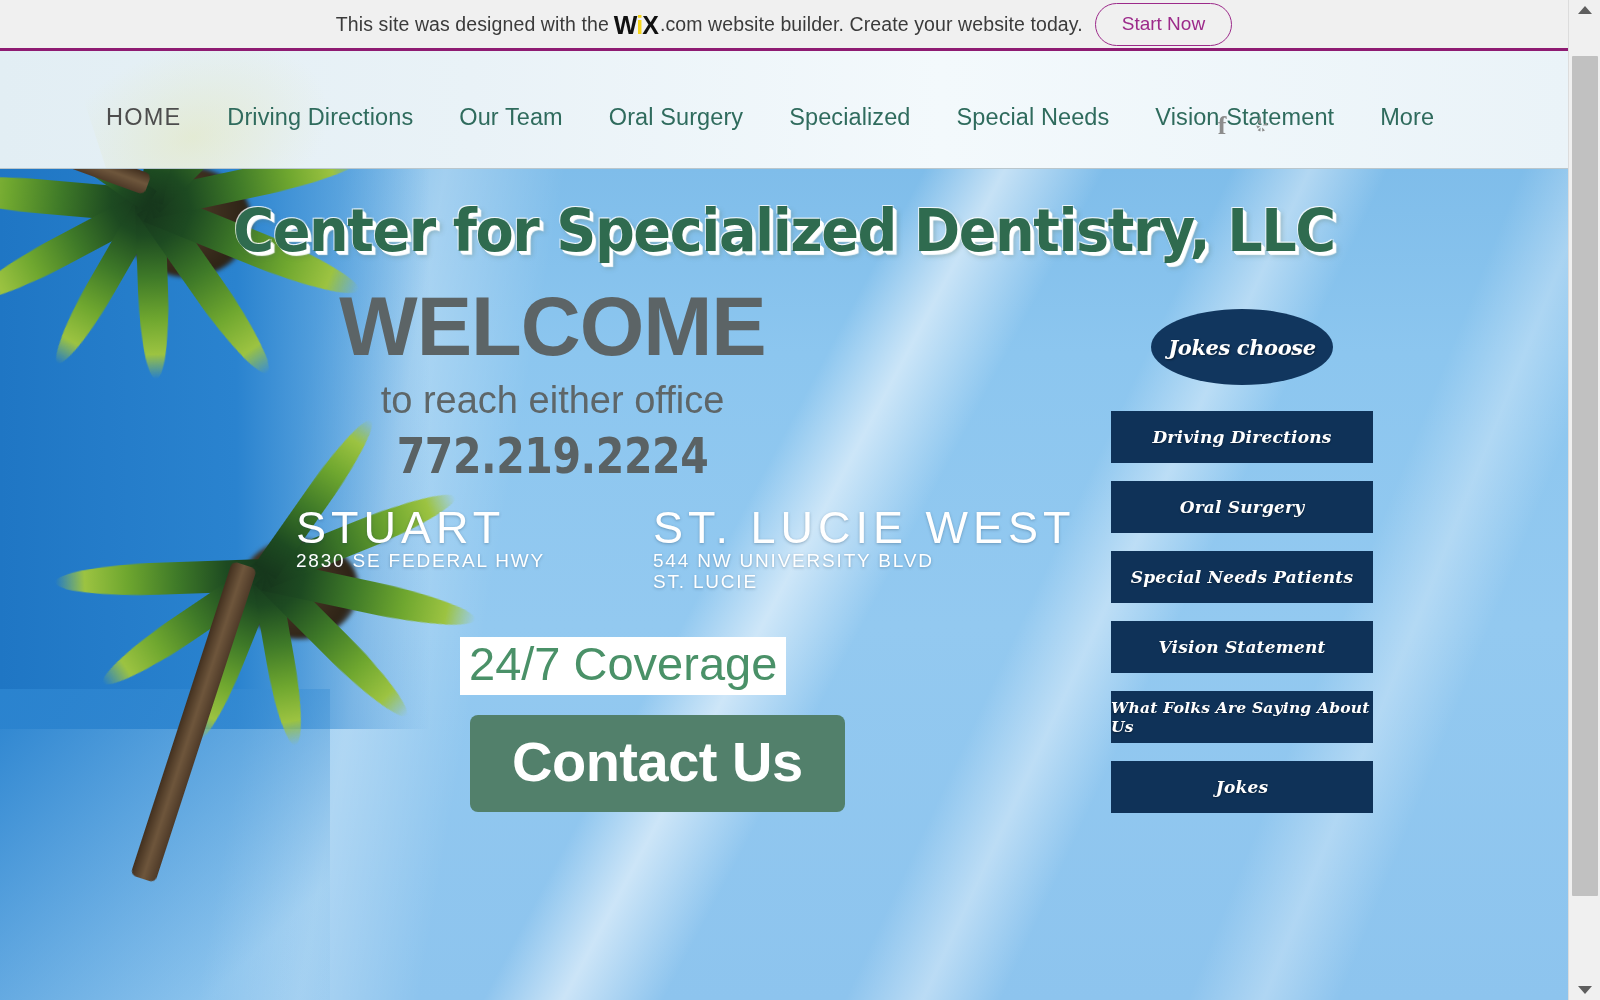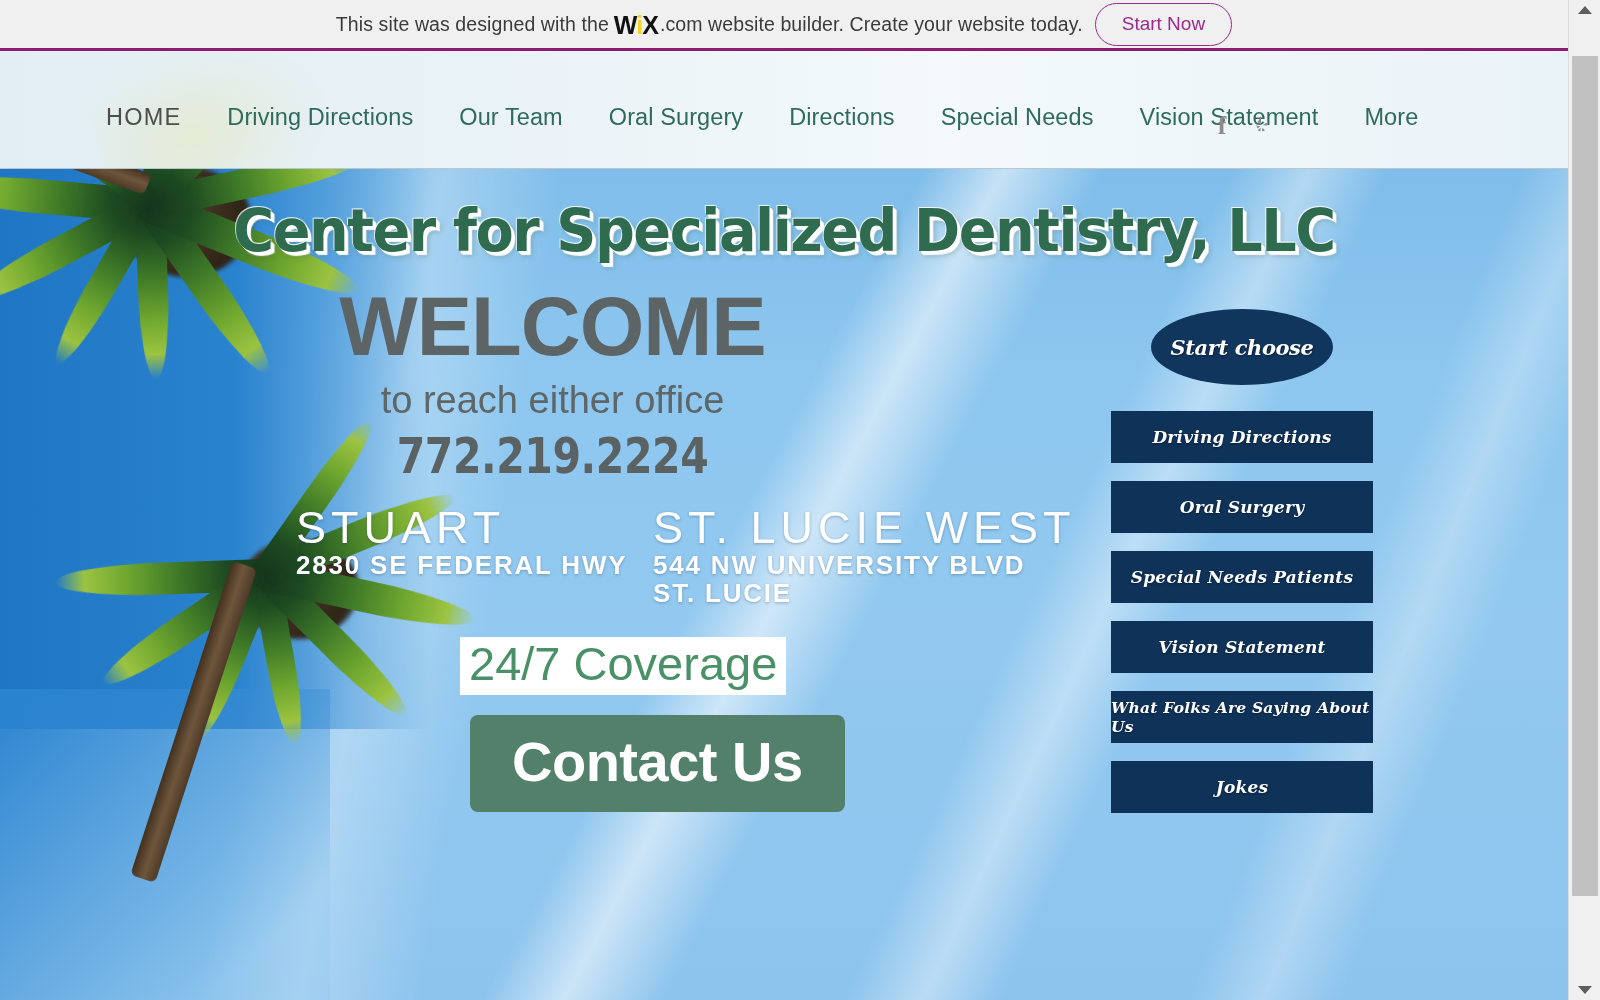--- a/index.html
+++ b/index.html
@@ -183,21 +183,21 @@
     position:absolute; left:653px; top:335px; width:470px;
     color:#ffffff; text-align:left;
     font-family:"Liberation Sans", sans-serif;
   }
   .addr-city{
     font-size:45px; font-weight:400; letter-spacing:5px;
     line-height:1.05; white-space:nowrap;
     text-shadow:0 1px 3px rgba(30,60,90,0.35);
   }
   .addr-line{
-    font-size:26px; font-weight:700; letter-spacing:1.8px;
+    font-size:19px; font-weight:400; letter-spacing:1.8px;
     line-height:1.08; white-space:nowrap;
     text-shadow:0 1px 3px rgba(30,60,90,0.35);
   }
 
   
   #coverage{
     position:absolute; left:460px; top:468px;
     background:#ffffff;
     color:#4a9168;
     font-size:47px;
@@ -300,21 +300,21 @@
   </div>
 </div>
 
 <div id="navbar">
   <div id="nav-ghost"></div>
   <div id="nav-items">
     <div class="nav-item active">HOME</div>
     <div class="nav-item">Driving Directions</div>
     <div class="nav-item">Our Team</div>
     <div class="nav-item">Oral Surgery</div>
-    <div class="nav-item">Directions</div>
+    <div class="nav-item">Specialized</div>
     <div class="nav-item">Special Needs</div>
     <div class="nav-item">Vision Statement</div>
     <div class="nav-item">More</div>
   </div>
   <div id="social-icons">
     <div class="social-ic">
       <span class="fb-glyph">f</span>
     </div>
     <div class="social-ic">
       <svg width="20" height="22" viewBox="0 0 20 22">
@@ -378,21 +378,21 @@
   <div id="addr-slw">
     <div class="addr-city">ST. LUCIE WEST</div>
     <div class="addr-line">544 NW UNIVERSITY BLVD</div>
     <div class="addr-line">ST. LUCIE</div>
   </div>
 
   <div id="coverage">24/7 Coverage</div>
   <div id="contact-us">Contact Us</div>
 
   <div id="side-menu">
-    <div id="please-choose">Start choose</div>
+    <div id="please-choose">Jokes choose</div>
     <div class="side-btn">Driving Directions</div>
     <div class="side-btn">Oral Surgery</div>
     <div class="side-btn">Special Needs Patients</div>
     <div class="side-btn">Vision Statement</div>
     <div class="side-btn small">What Folks Are Saying About Us</div>
     <div class="side-btn">Jokes</div>
   </div>
 
 </div>
 

